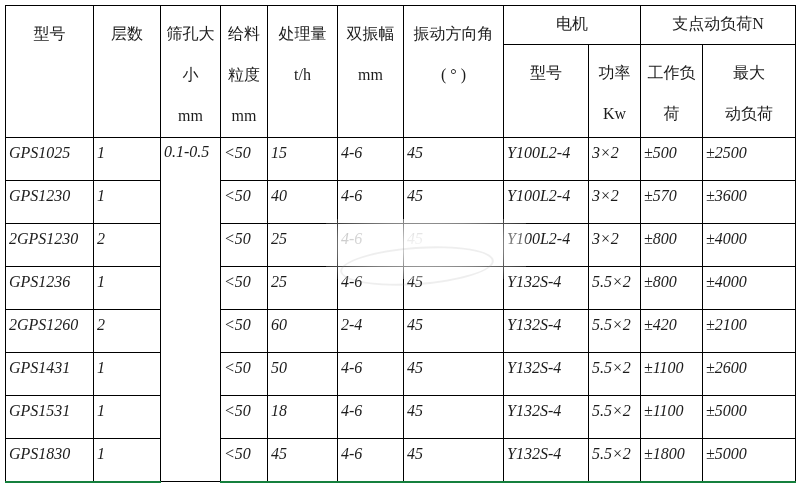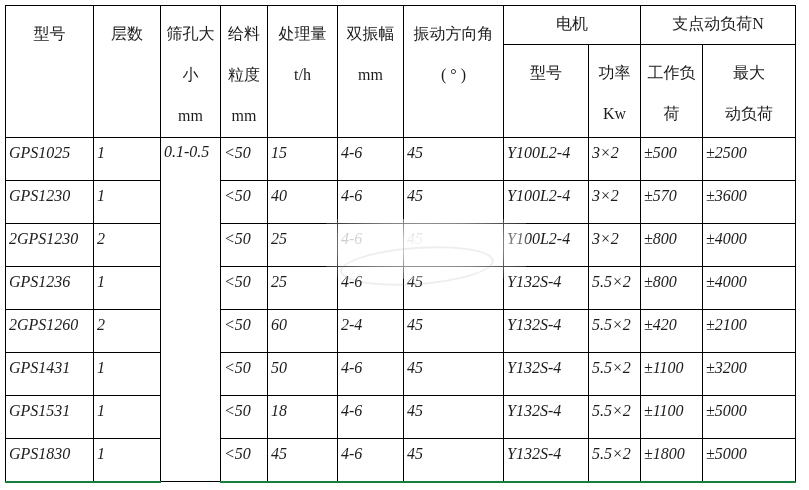--- a/index.html
+++ b/index.html
@@ -173,21 +173,21 @@
     <tr class="data">
       <td>GPS1431</td>
       <td>1</td>
       <td>&lt;50</td>
       <td>50</td>
       <td>4-6</td>
       <td>45</td>
       <td>Y132S-4</td>
       <td>5.5×2</td>
       <td>±1100</td>
-      <td>±3200</td>
+      <td>±2600</td>
     </tr>
     <tr class="data">
       <td>GPS1531</td>
       <td>1</td>
       <td>&lt;50</td>
       <td>18</td>
       <td>4-6</td>
       <td>45</td>
       <td>Y132S-4</td>
       <td>5.5×2</td>

